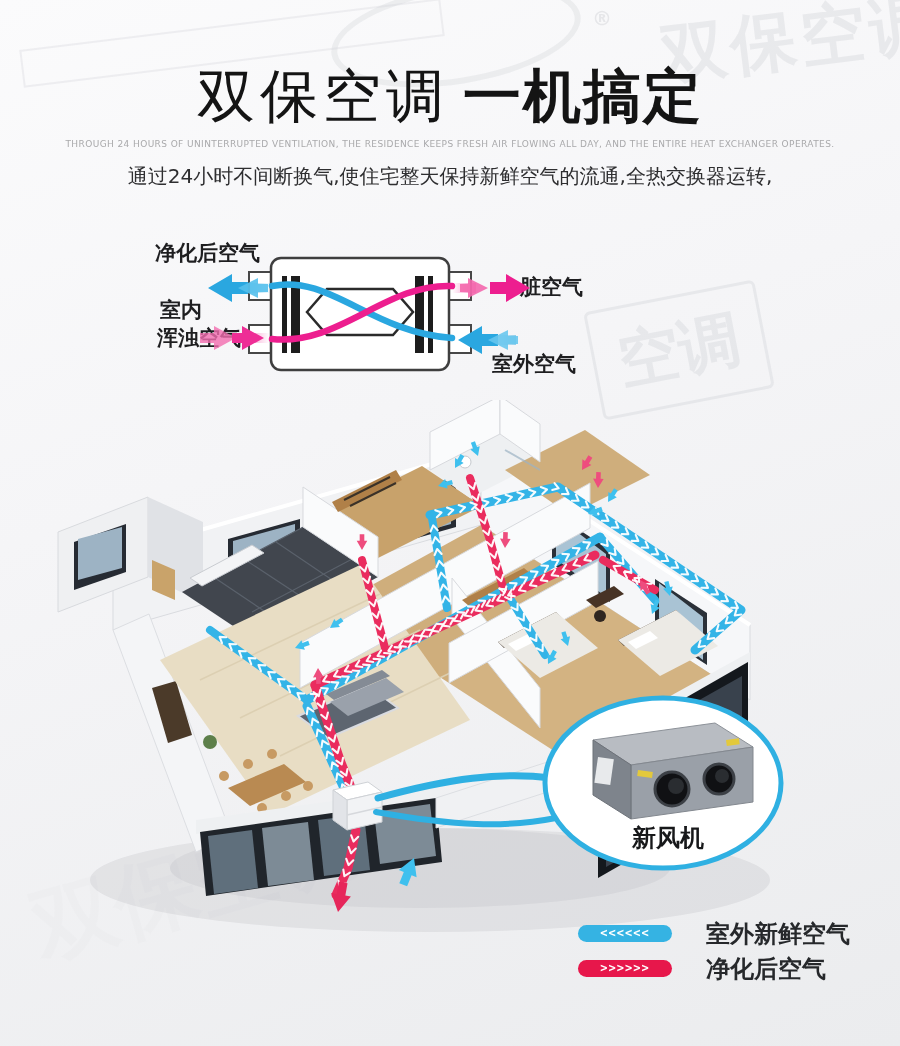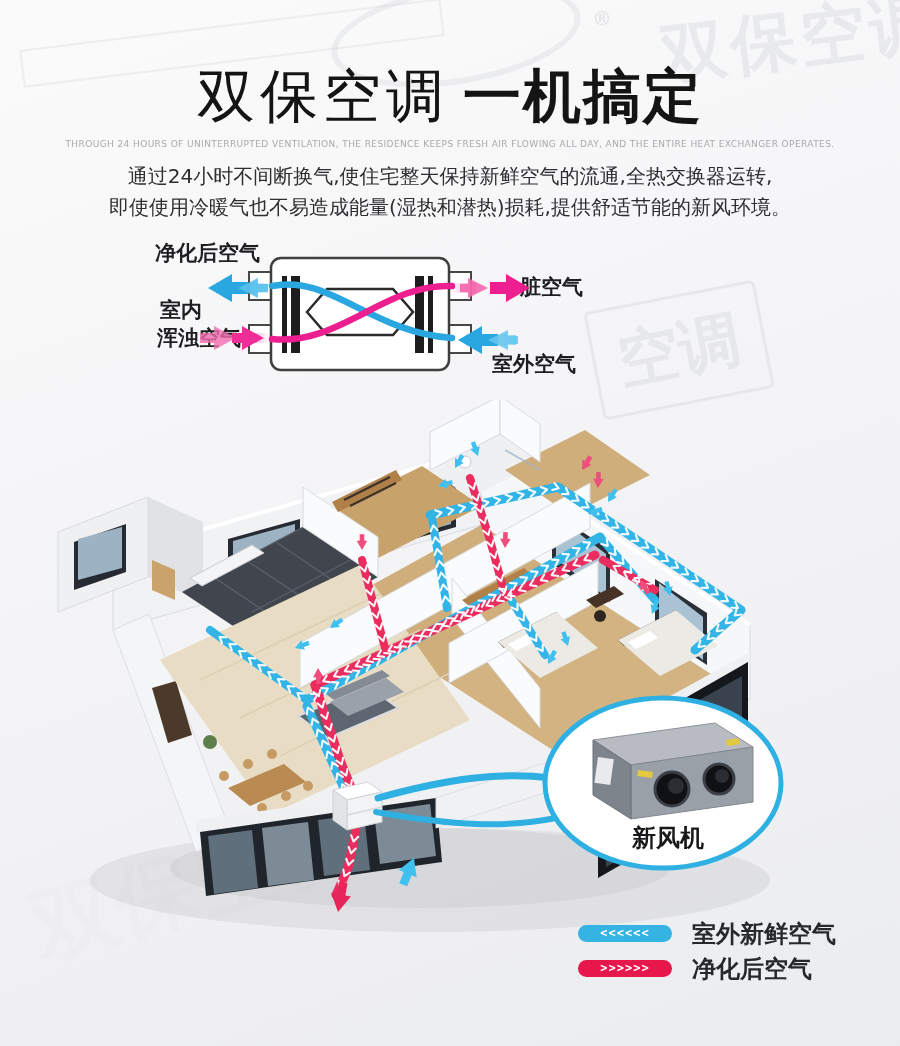--- a/index.html
+++ b/index.html
@@ -25,41 +25,40 @@
   .xsvg{position:absolute;top:235px;left:130px;}
   .hsvg{position:absolute;top:400px;left:0;}
   .xlabel{font-size:21px;font-weight:600;fill:#1e1e20;}
   
   .legend{position:absolute;top:925px;left:578px;width:300px;}
   .legend-row{display:flex;align-items:center;height:17px;margin-bottom:18px;}
   .pill{width:94px;height:17px;border-radius:9px;color:#fff;font-weight:700;font-size:12px;
     letter-spacing:1px;text-align:center;line-height:16px;font-family:"DejaVu Sans Mono","Liberation Mono",monospace;}
   .pill.fresh{background:#35b3e3;}
   .pill.dirty{background:#e7174b;}
-  .legend-label{margin-left:20px;font-size:24px;font-weight:600;color:#26282b;}
+  .legend-label{margin-left:34px;font-size:24px;font-weight:600;color:#26282b;}
 </style>
 </head>
 <body>
 
 <div class="page">
 
   <div class="wm wm-top-bar"></div>
   <div class="wm wm-top-ellipse"></div>
   <div class="wm wm-reg">®</div>
   <div class="wm wm-top-text">双保空调</div>
   <div class="wm wm-mid">空调</div>
   <div class="wm wm-bot">双保空调</div>
 
   <div class="title">
     <span class="light">双保空调</span><span class="bold">一机搞定</span>
   </div>
   <div class="subtitle">THROUGH 24 HOURS OF UNINTERRUPTED VENTILATION, THE RESIDENCE KEEPS FRESH AIR FLOWING ALL DAY, AND THE ENTIRE HEAT EXCHANGER OPERATES.</div>
   <div class="desc">
     <div>通过24小时不间断换气,使住宅整天保持新鲜空气的流通,全热交换器运转,</div>
-    <div>即使使用冷暖气也不易造成能量(湿热和潜热)损耗,提供舒适节能的新风环境。</div>
   </div>
 
   <svg class="xsvg" width="520" height="160" viewBox="140 240 520 160">
     <defs>
       <linearGradient id="tailBL" x1="1" y1="0" x2="0" y2="0">
         <stop offset="0" stop-color="#2aa7e0" stop-opacity="0"></stop>
           <stop offset="1" stop-color="#2aa7e0" stop-opacity=".55"></stop>
       </linearGradient>
       <linearGradient id="tailPR" x1="0" y1="0" x2="1" y2="0">
         <stop offset="0" stop-color="#ed1e8f" stop-opacity="0"></stop>

